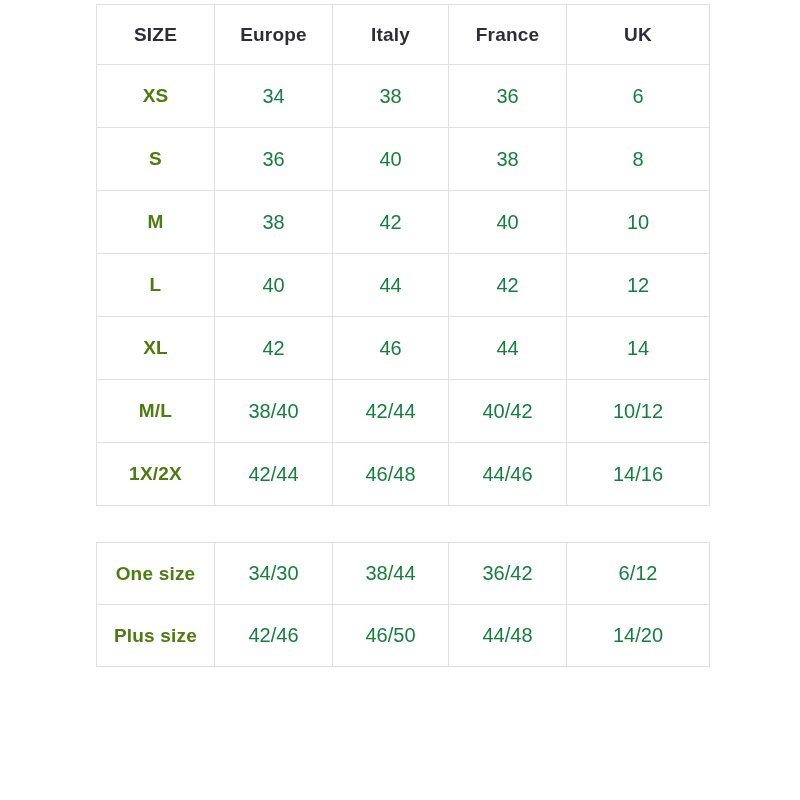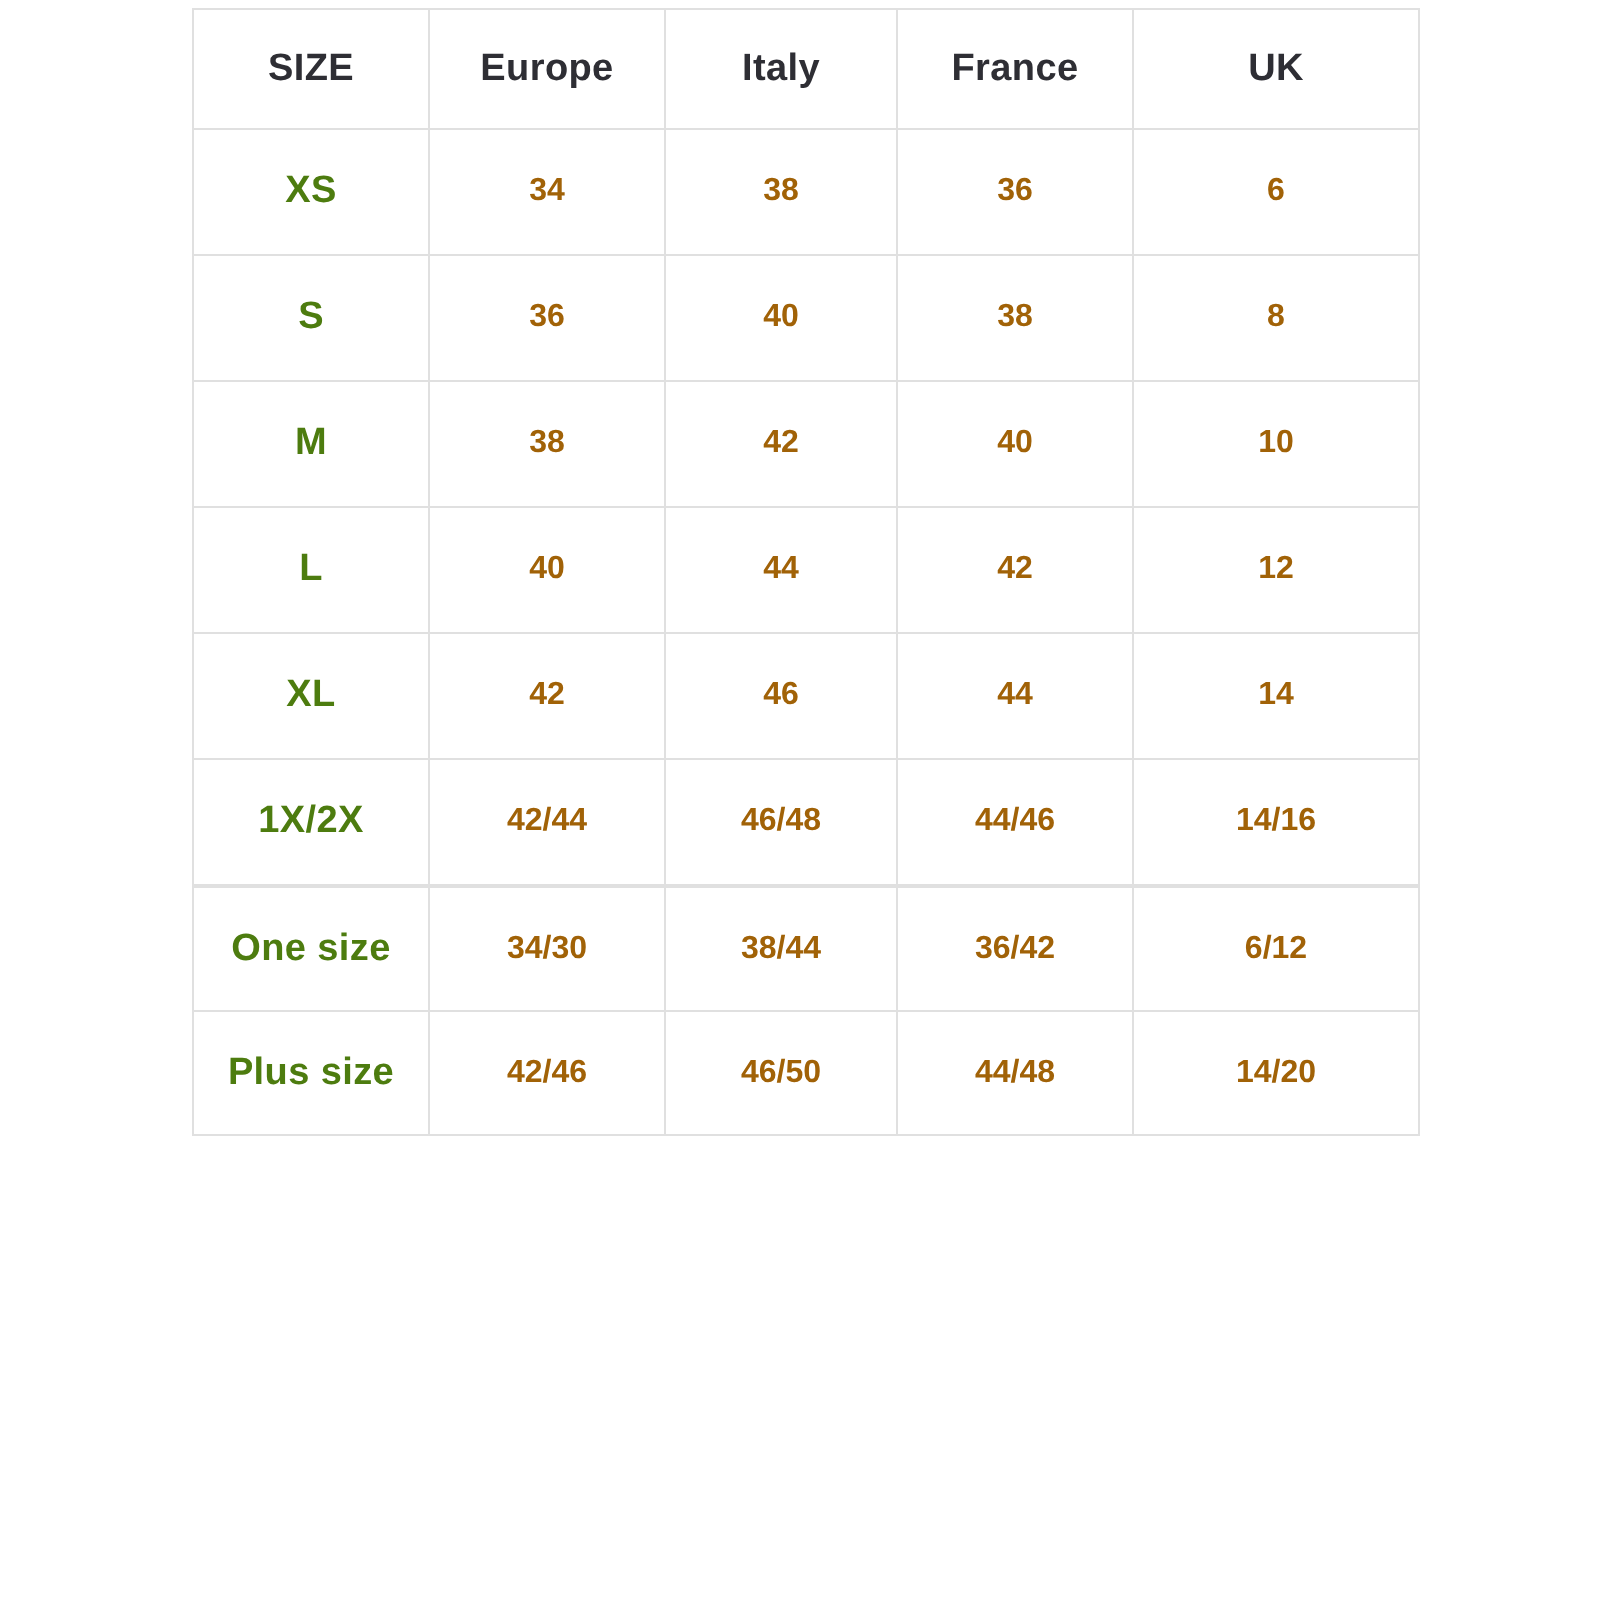--- a/index.html
+++ b/index.html
@@ -43,25 +43,26 @@
   }
   table.size-table tbody th.row-label {
     height: 62px;
     font-size: 19px;
     font-weight: bold;
     color: #4d7c0f;
     letter-spacing: 0.2px;
   }
   table.size-table tbody td.value-cell {
     height: 62px;
-    font-size: 16px;
-    font-weight: bold;
-    color: #a16207;
+    font-size: 20px;
+    font-weight: normal;
+    color: #15803d;
   }
   table.size-table.special {
+    margin-top: 36px;
   }
   table.size-table.special tbody th.row-label,
   table.size-table.special tbody td.value-cell {
     height: 61px;
   }
 </style>
 </head>
 <body>
 
 <div class="page">
@@ -113,20 +114,27 @@
           <td class="value-cell">12</td>
         </tr>
         <tr>
           <th class="row-label">XL</th>
           <td class="value-cell">42</td>
           <td class="value-cell">46</td>
           <td class="value-cell">44</td>
           <td class="value-cell">14</td>
         </tr>
         <tr>
+          <th class="row-label">M/L</th>
+          <td class="value-cell">38/40</td>
+          <td class="value-cell">42/44</td>
+          <td class="value-cell">40/42</td>
+          <td class="value-cell">10/12</td>
+        </tr>
+        <tr>
           <th class="row-label">1X/2X</th>
           <td class="value-cell">42/44</td>
           <td class="value-cell">46/48</td>
           <td class="value-cell">44/46</td>
           <td class="value-cell">14/16</td>
         </tr>
       </tbody>
   </table>
 
   <table class="size-table special">

